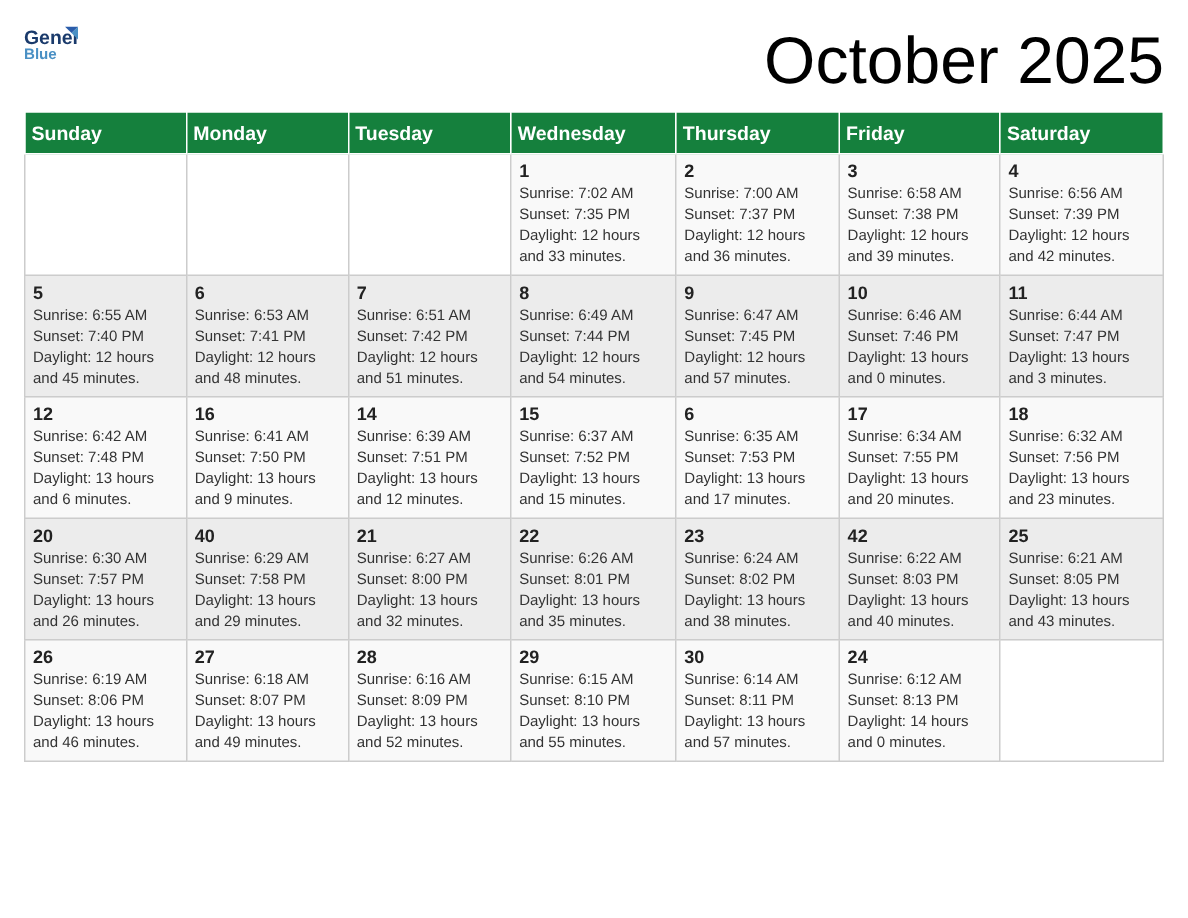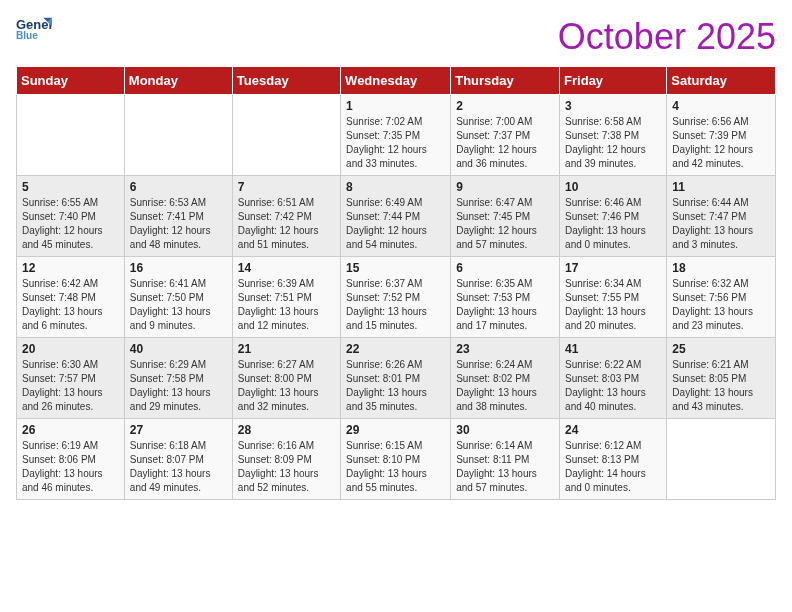--- a/index.html
+++ b/index.html
@@ -22,35 +22,35 @@
       align-items: flex-start;
     }
     .logo-icon {
       width: 36px;
       height: 28px;
     }
     .title-area {
       text-align: right;
     }
     .calendar-title {
-      font-size: 36px;
-      color: #a21caf;
+      font-size: 44px;
+      color: #000000;
       font-weight: 300;
     }
     .calendar-subtitle {
       font-size: 16px;
       color: #444;
       font-weight: normal;
     }
     table {
       width: 100%;
       border-collapse: collapse;
     }
     thead tr th {
-      background: #b91c1c;
+      background: #15803d;
       color: #fff;
       padding: 6px 4px;
       font-size: 13px;
       font-weight: bold;
       text-align: left;
       border: 1px solid #fff;
     }
     tbody tr td {
       border: 1px solid #ccc;
       vertical-align: top;
@@ -140,21 +140,21 @@
         <td><span class="day-number">6</span><span class="day-info">Sunrise: 6:35 AM<br>Sunset: 7:53 PM<br>Daylight: 13 hours and 17 minutes.</span></td>
         <td><span class="day-number">17</span><span class="day-info">Sunrise: 6:34 AM<br>Sunset: 7:55 PM<br>Daylight: 13 hours and 20 minutes.</span></td>
         <td><span class="day-number">18</span><span class="day-info">Sunrise: 6:32 AM<br>Sunset: 7:56 PM<br>Daylight: 13 hours and 23 minutes.</span></td>
       </tr>
       <tr>
         <td><span class="day-number">20</span><span class="day-info">Sunrise: 6:30 AM<br>Sunset: 7:57 PM<br>Daylight: 13 hours and 26 minutes.</span></td>
         <td><span class="day-number">40</span><span class="day-info">Sunrise: 6:29 AM<br>Sunset: 7:58 PM<br>Daylight: 13 hours and 29 minutes.</span></td>
         <td><span class="day-number">21</span><span class="day-info">Sunrise: 6:27 AM<br>Sunset: 8:00 PM<br>Daylight: 13 hours and 32 minutes.</span></td>
         <td><span class="day-number">22</span><span class="day-info">Sunrise: 6:26 AM<br>Sunset: 8:01 PM<br>Daylight: 13 hours and 35 minutes.</span></td>
         <td><span class="day-number">23</span><span class="day-info">Sunrise: 6:24 AM<br>Sunset: 8:02 PM<br>Daylight: 13 hours and 38 minutes.</span></td>
-        <td><span class="day-number">41</span><span class="day-info">Sunrise: 6:22 AM<br>Sunset: 8:03 PM<br>Daylight: 13 hours and 40 minutes.</span></td>
+        <td><span class="day-number">42</span><span class="day-info">Sunrise: 6:22 AM<br>Sunset: 8:03 PM<br>Daylight: 13 hours and 40 minutes.</span></td>
         <td><span class="day-number">25</span><span class="day-info">Sunrise: 6:21 AM<br>Sunset: 8:05 PM<br>Daylight: 13 hours and 43 minutes.</span></td>
       </tr>
       <tr>
         <td><span class="day-number">26</span><span class="day-info">Sunrise: 6:19 AM<br>Sunset: 8:06 PM<br>Daylight: 13 hours and 46 minutes.</span></td>
         <td><span class="day-number">27</span><span class="day-info">Sunrise: 6:18 AM<br>Sunset: 8:07 PM<br>Daylight: 13 hours and 49 minutes.</span></td>
         <td><span class="day-number">28</span><span class="day-info">Sunrise: 6:16 AM<br>Sunset: 8:09 PM<br>Daylight: 13 hours and 52 minutes.</span></td>
         <td><span class="day-number">29</span><span class="day-info">Sunrise: 6:15 AM<br>Sunset: 8:10 PM<br>Daylight: 13 hours and 55 minutes.</span></td>
         <td><span class="day-number">30</span><span class="day-info">Sunrise: 6:14 AM<br>Sunset: 8:11 PM<br>Daylight: 13 hours and 57 minutes.</span></td>
         <td><span class="day-number">24</span><span class="day-info">Sunrise: 6:12 AM<br>Sunset: 8:13 PM<br>Daylight: 14 hours and 0 minutes.</span></td>
         <td class="empty-cell" style="background: rgb(255, 255, 255);"></td>

